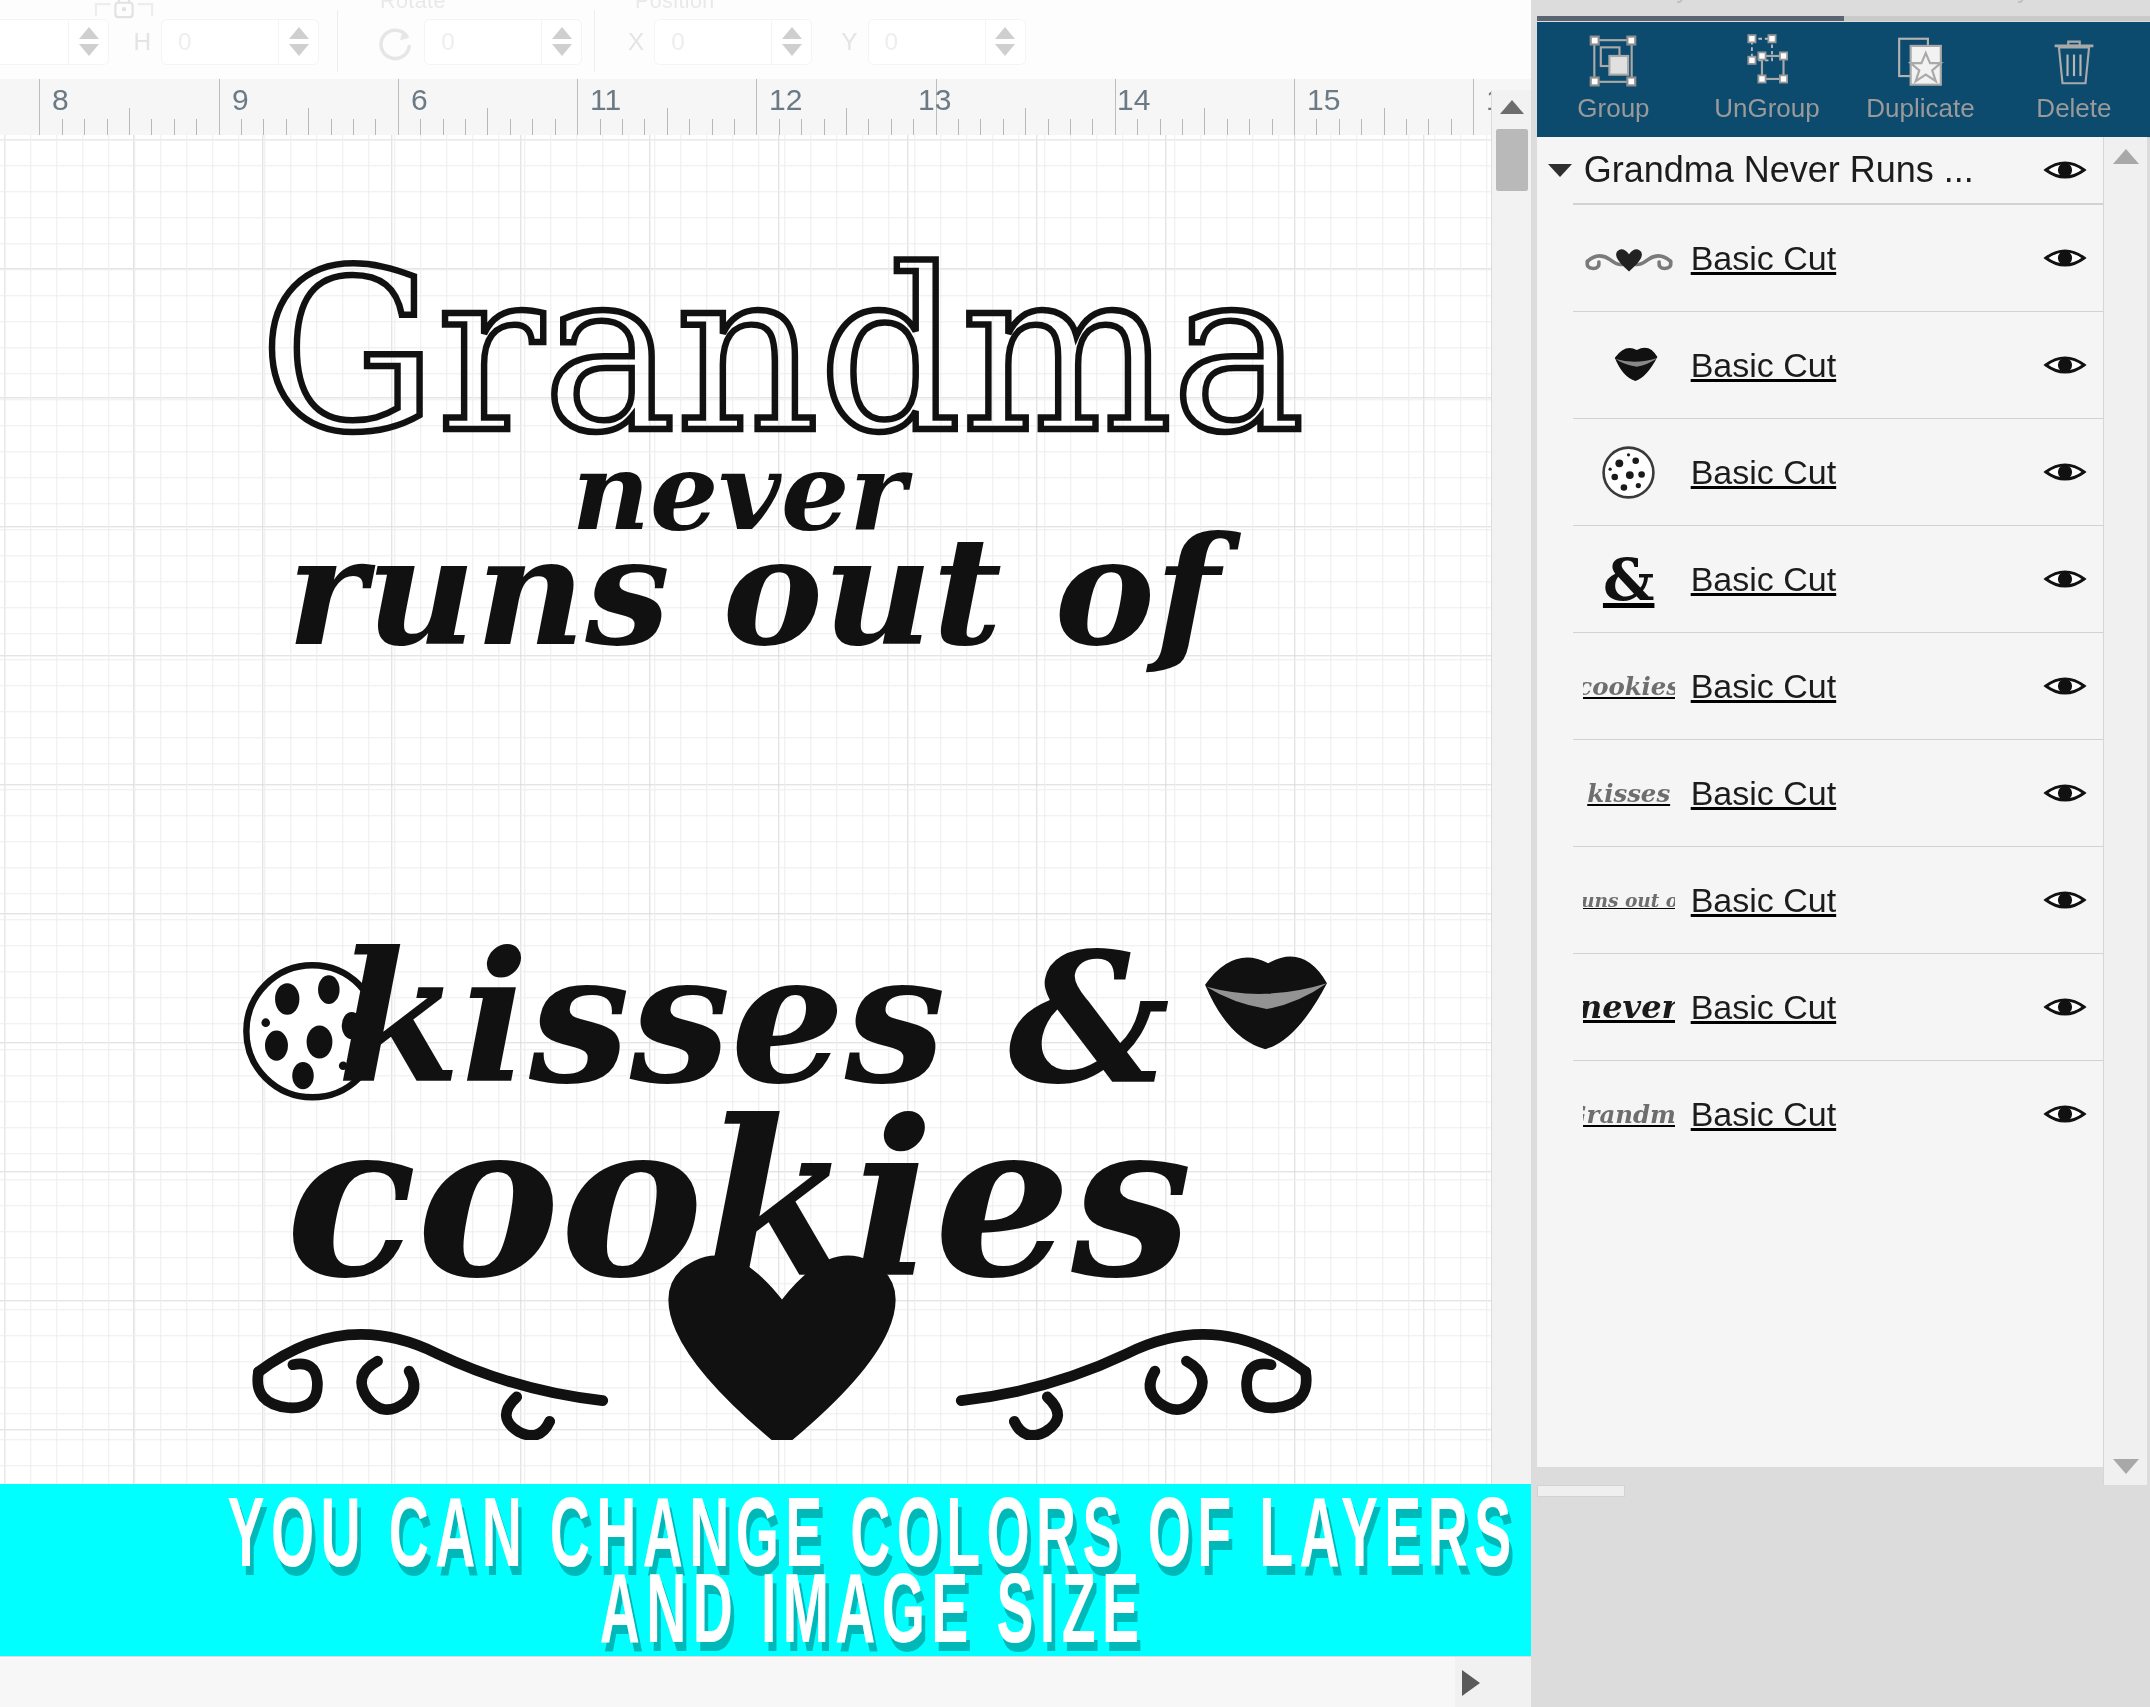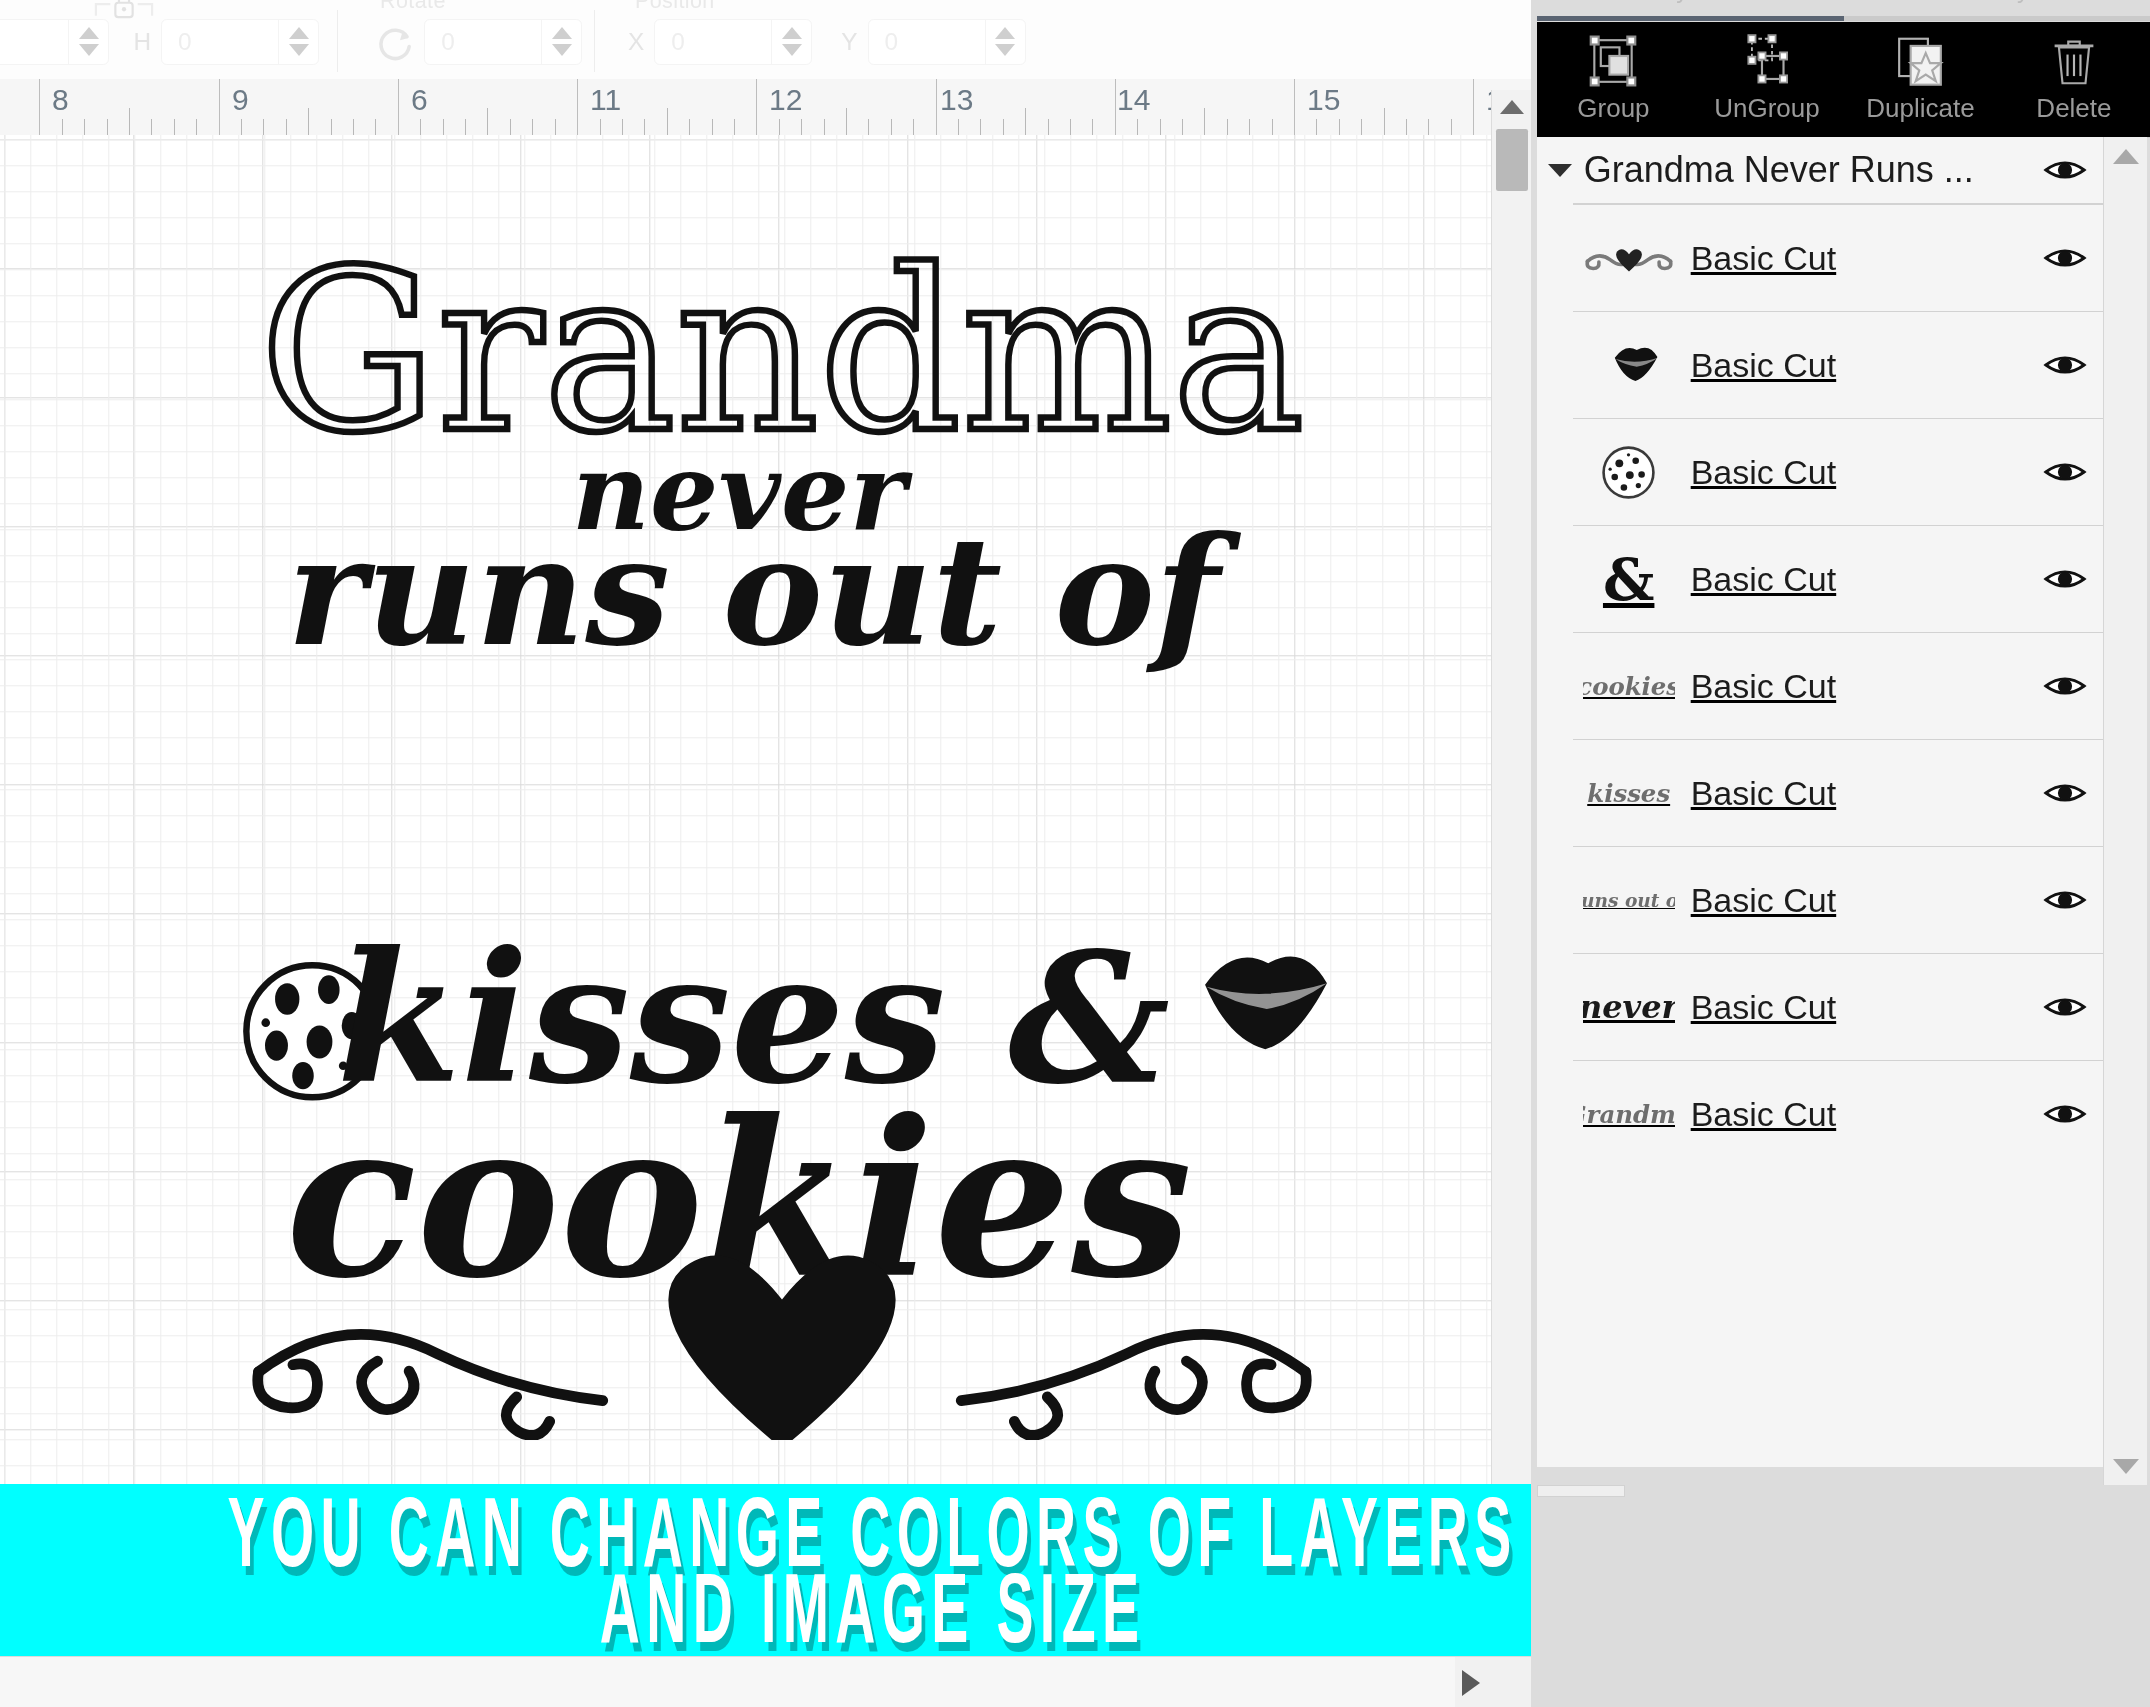--- a/index.html
+++ b/index.html
@@ -137,21 +137,21 @@
     font-size:24.4px;color:#bfbfbf;
   }
   .tab-underline{
     position:absolute;top:16px;height:5px;
   }
   .tab-underline.active{left:5.7px;width:307px;background:#5a6472;}
   .tab-underline.idle{left:313px;width:307px;background:#cacaca;}
 
   #actions{
     position:absolute;left:5.7px;top:21.5px;width:614px;height:115px;
-    background:#000000;border-bottom:0.7px solid #cacaca;
+    background:#0c4a6e;border-bottom:0.7px solid #cacaca;
     display:flex;align-items:flex-start;
   }
   .act{
     flex:1;display:flex;flex-direction:column;align-items:center;
     padding-top:11.5px;
   }
   .act .gl{width:56px;height:56px;}
   .act .lbl{margin-top:4.3px;font-size:26px;color:#9a9a9a;}
 
   #layerlist{
@@ -327,21 +327,21 @@
     <div class="rk" style="left: 756px;"></div>
     <div class="rlabel" style="left: 769px;">12</div>
     <div class="rt small" style="left: 779px;"></div>
     <div class="rt small" style="left: 801px;"></div>
     <div class="rt small" style="left: 824px;"></div>
     <div class="rt mid" style="left: 846px;"></div>
     <div class="rt small" style="left: 868px;"></div>
     <div class="rt small" style="left: 891px;"></div>
     <div class="rt small" style="left: 913px;"></div>
     <div class="rk" style="left: 936px;"></div>
-    <div class="rlabel" style="left: 940px;">13</div>
+    <div class="rlabel" style="left: 918px;">13</div>
     <div class="rt small" style="left: 958px;"></div>
     <div class="rt small" style="left: 980px;"></div>
     <div class="rt small" style="left: 1003px;"></div>
     <div class="rt mid" style="left: 1025px;"></div>
     <div class="rt small" style="left: 1048px;"></div>
     <div class="rt small" style="left: 1070px;"></div>
     <div class="rt small" style="left: 1092px;"></div>
     <div class="rk" style="left: 1115px;"></div>
     <div class="rlabel" style="left: 1088px; margin-left: 29px;">14</div>
     <div class="rt small" style="left: 1137px;"></div>

